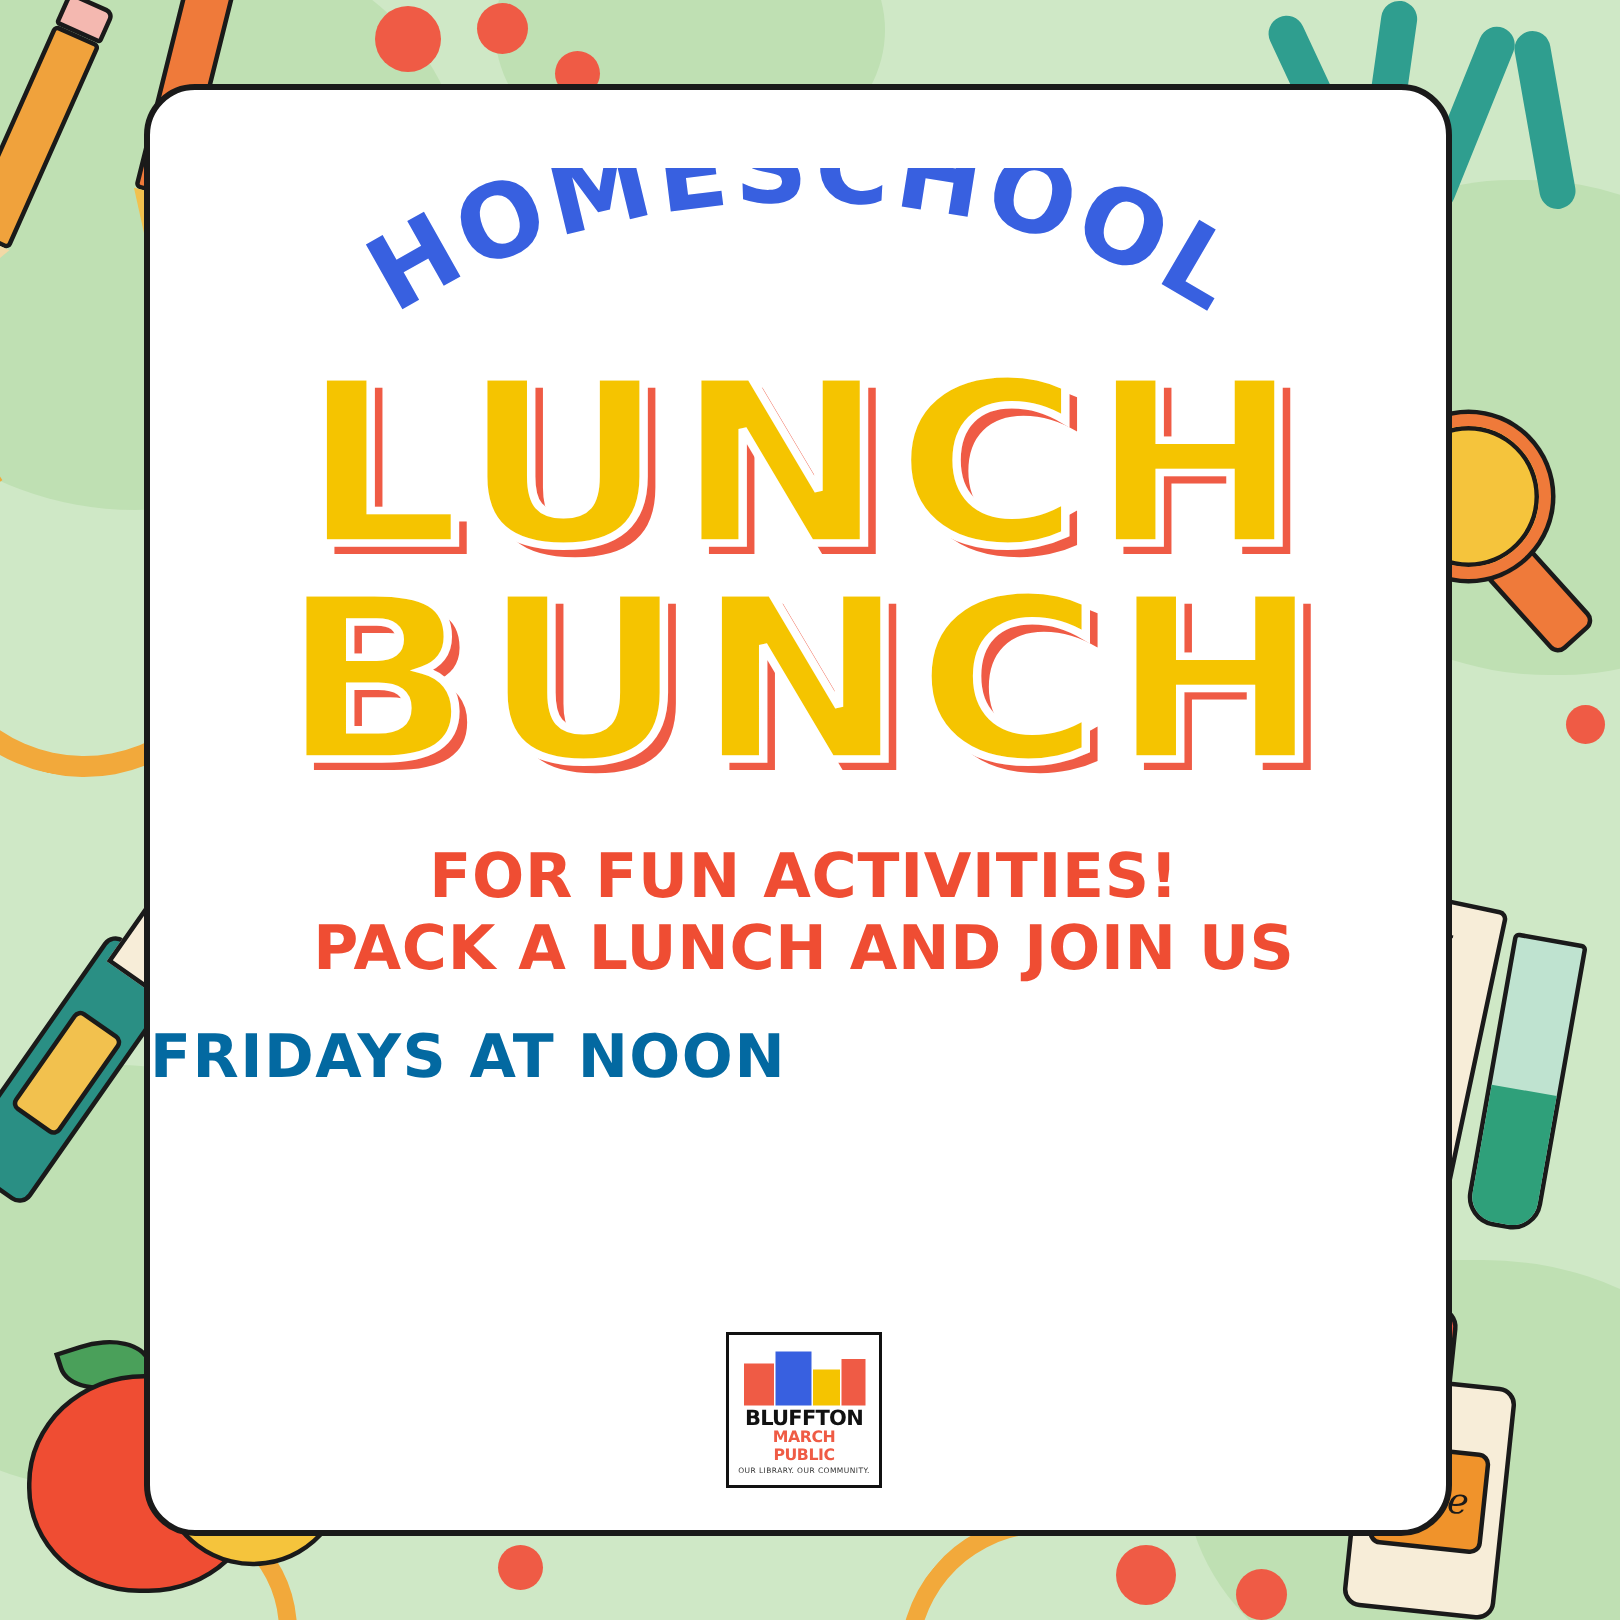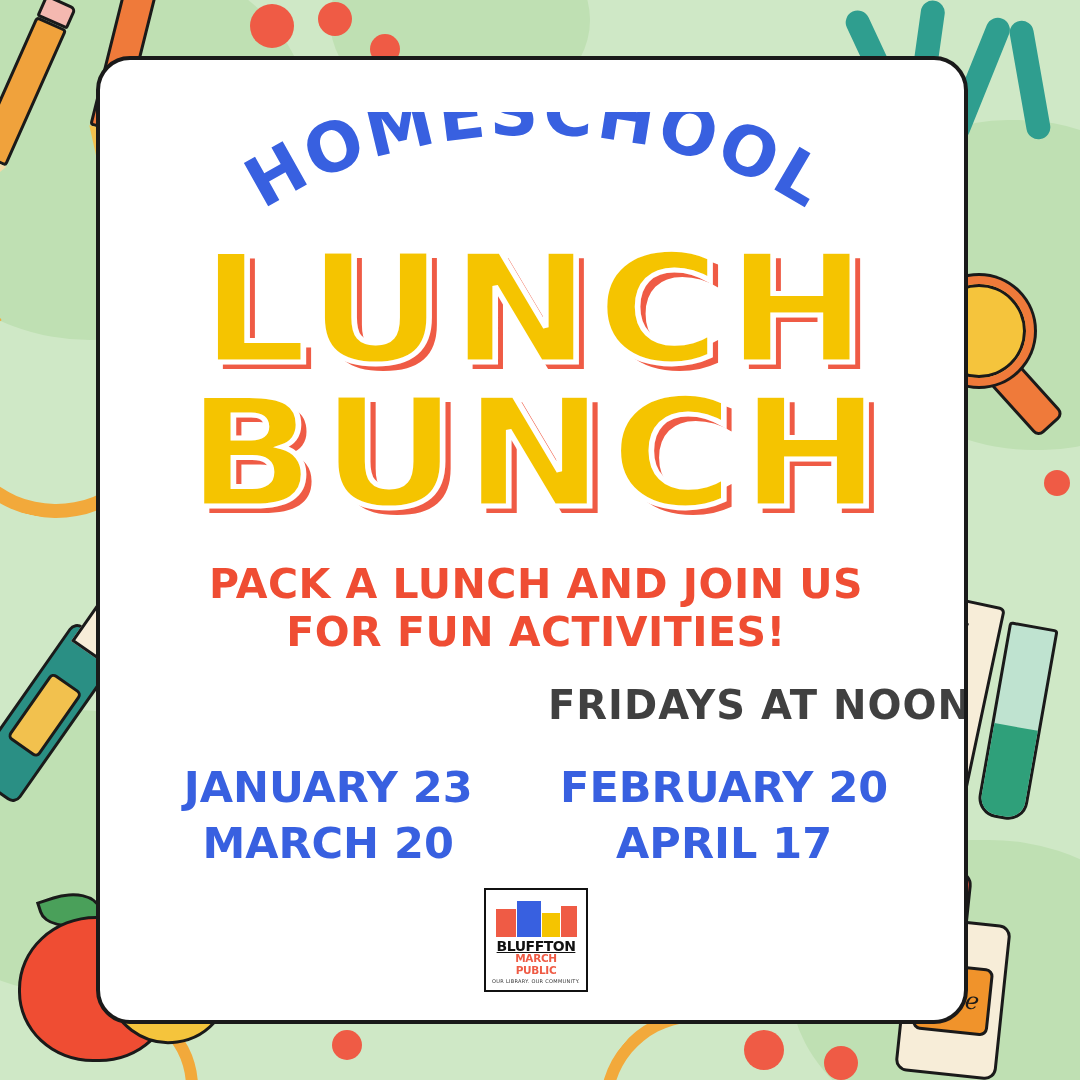--- a/index.html
+++ b/index.html
@@ -101,25 +101,25 @@
     line-height: 1.18;
     color: #ef4d33;
     letter-spacing: 0.5px;
   }
 
   .when {
     position: absolute;
     left: 0;
     top: 622px;
     width: 872px;
-    text-align: right;
+    text-align: left;
     font-family: "DejaVu Sans", sans-serif;
     font-weight: bold;
     font-size: 40px;
-    color: #404040;
+    color: #0369a1;
     letter-spacing: 1px;
   }
 
   .dates {
     position: absolute;
     left: 40px;
     top: 700px;
     width: 792px;
     display: flex;
     justify-content: space-around;
@@ -164,21 +164,20 @@
   .logo-b2 { left: 27px; width: 24px; height: 36px; background: #3860e0; }
   .logo-b3 { left: 52px; width: 18px; height: 24px; background: #f5c400; }
   .logo-b4 { left: 71px; width: 16px; height: 31px; background: #ef5b45; }
   .logo-name {
     font-family: "DejaVu Sans", sans-serif;
     font-weight: bold;
     font-size: 14px;
     letter-spacing: -0.5px;
     color: #111;
     line-height: 1;
-    text-decoration: underline;
   }
   .logo-sub {
     font-family: "DejaVu Sans", sans-serif;
     font-weight: bold;
     font-size: 10.5px;
     letter-spacing: -0.3px;
     color: #ef5b45;
     line-height: 1.1;
   }
   .logo-tag {
@@ -444,36 +443,26 @@
       </defs>
       <text text-anchor="middle">
         <textPath href="#arcpath" startOffset="50%">HOMESCHOOL</textPath>
       </text>
     </svg>
 
     <div class="big-word word-lunch">LUNCH</div>
     <div class="big-word word-bunch">BUNCH</div>
 
     <div class="sub-red">
+      <div>FOR FUN ACTIVITIES!</div>
       <div>PACK A LUNCH AND JOIN US</div>
-      <div>FOR FUN ACTIVITIES!</div>
     </div>
 
     <div class="when">FRIDAYS AT NOON</div>
 
-    <div class="dates">
-      <div class="dates-col">
-        <div>JANUARY 23</div>
-        <div>MARCH 20</div>
-      </div>
-      <div class="dates-col">
-        <div>FEBRUARY 20</div>
-        <div>APRIL 17</div>
-      </div>
-    </div>
 
     <div class="footer">
       <div class="logo-box">
         <div class="logo-art">
           <div class="logo-b1"></div>
           <div class="logo-b2"></div>
           <div class="logo-b3"></div>
           <div class="logo-b4"></div>
         </div>
         <div class="logo-name">BLUFFTON</div>

